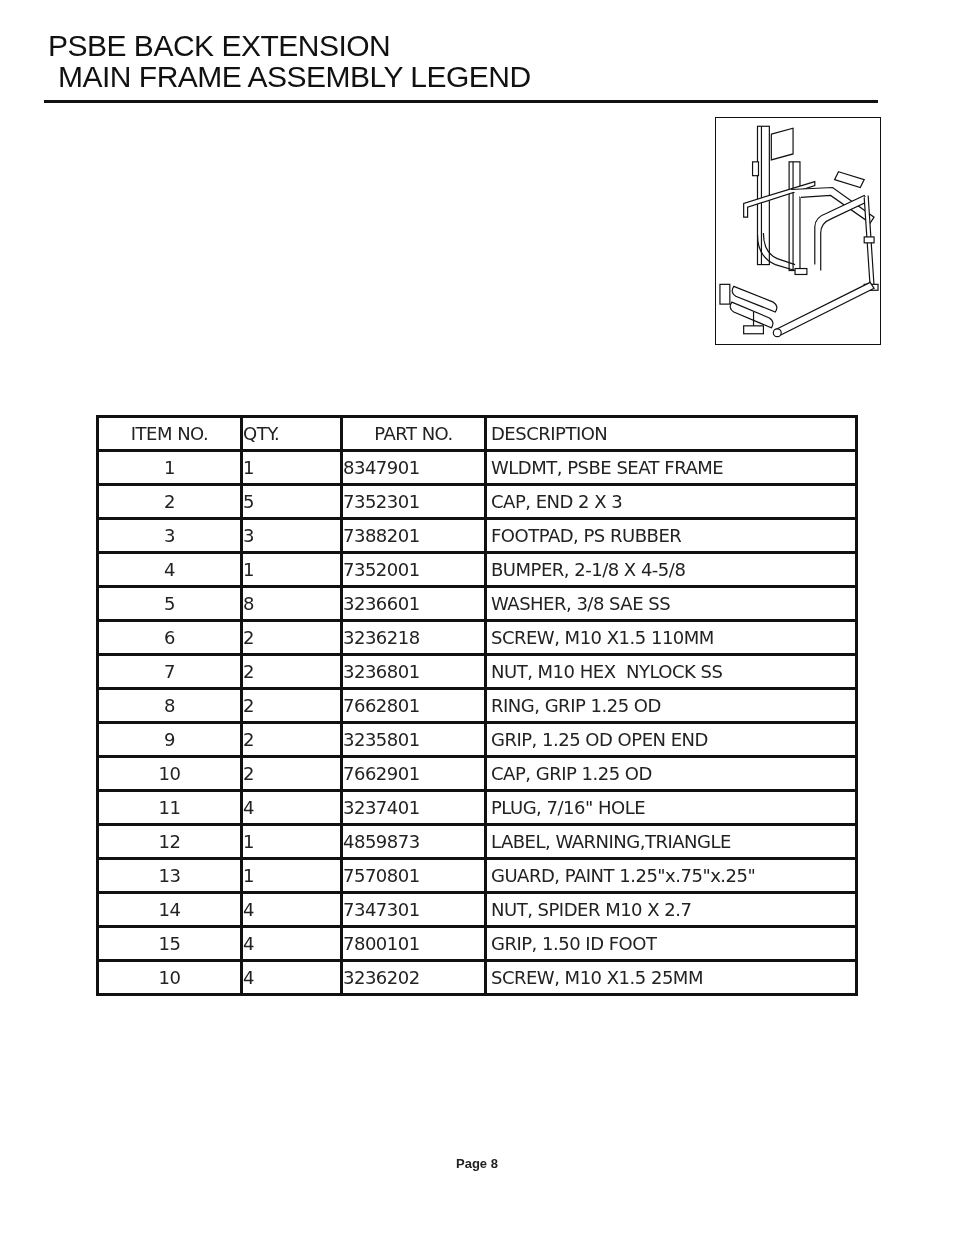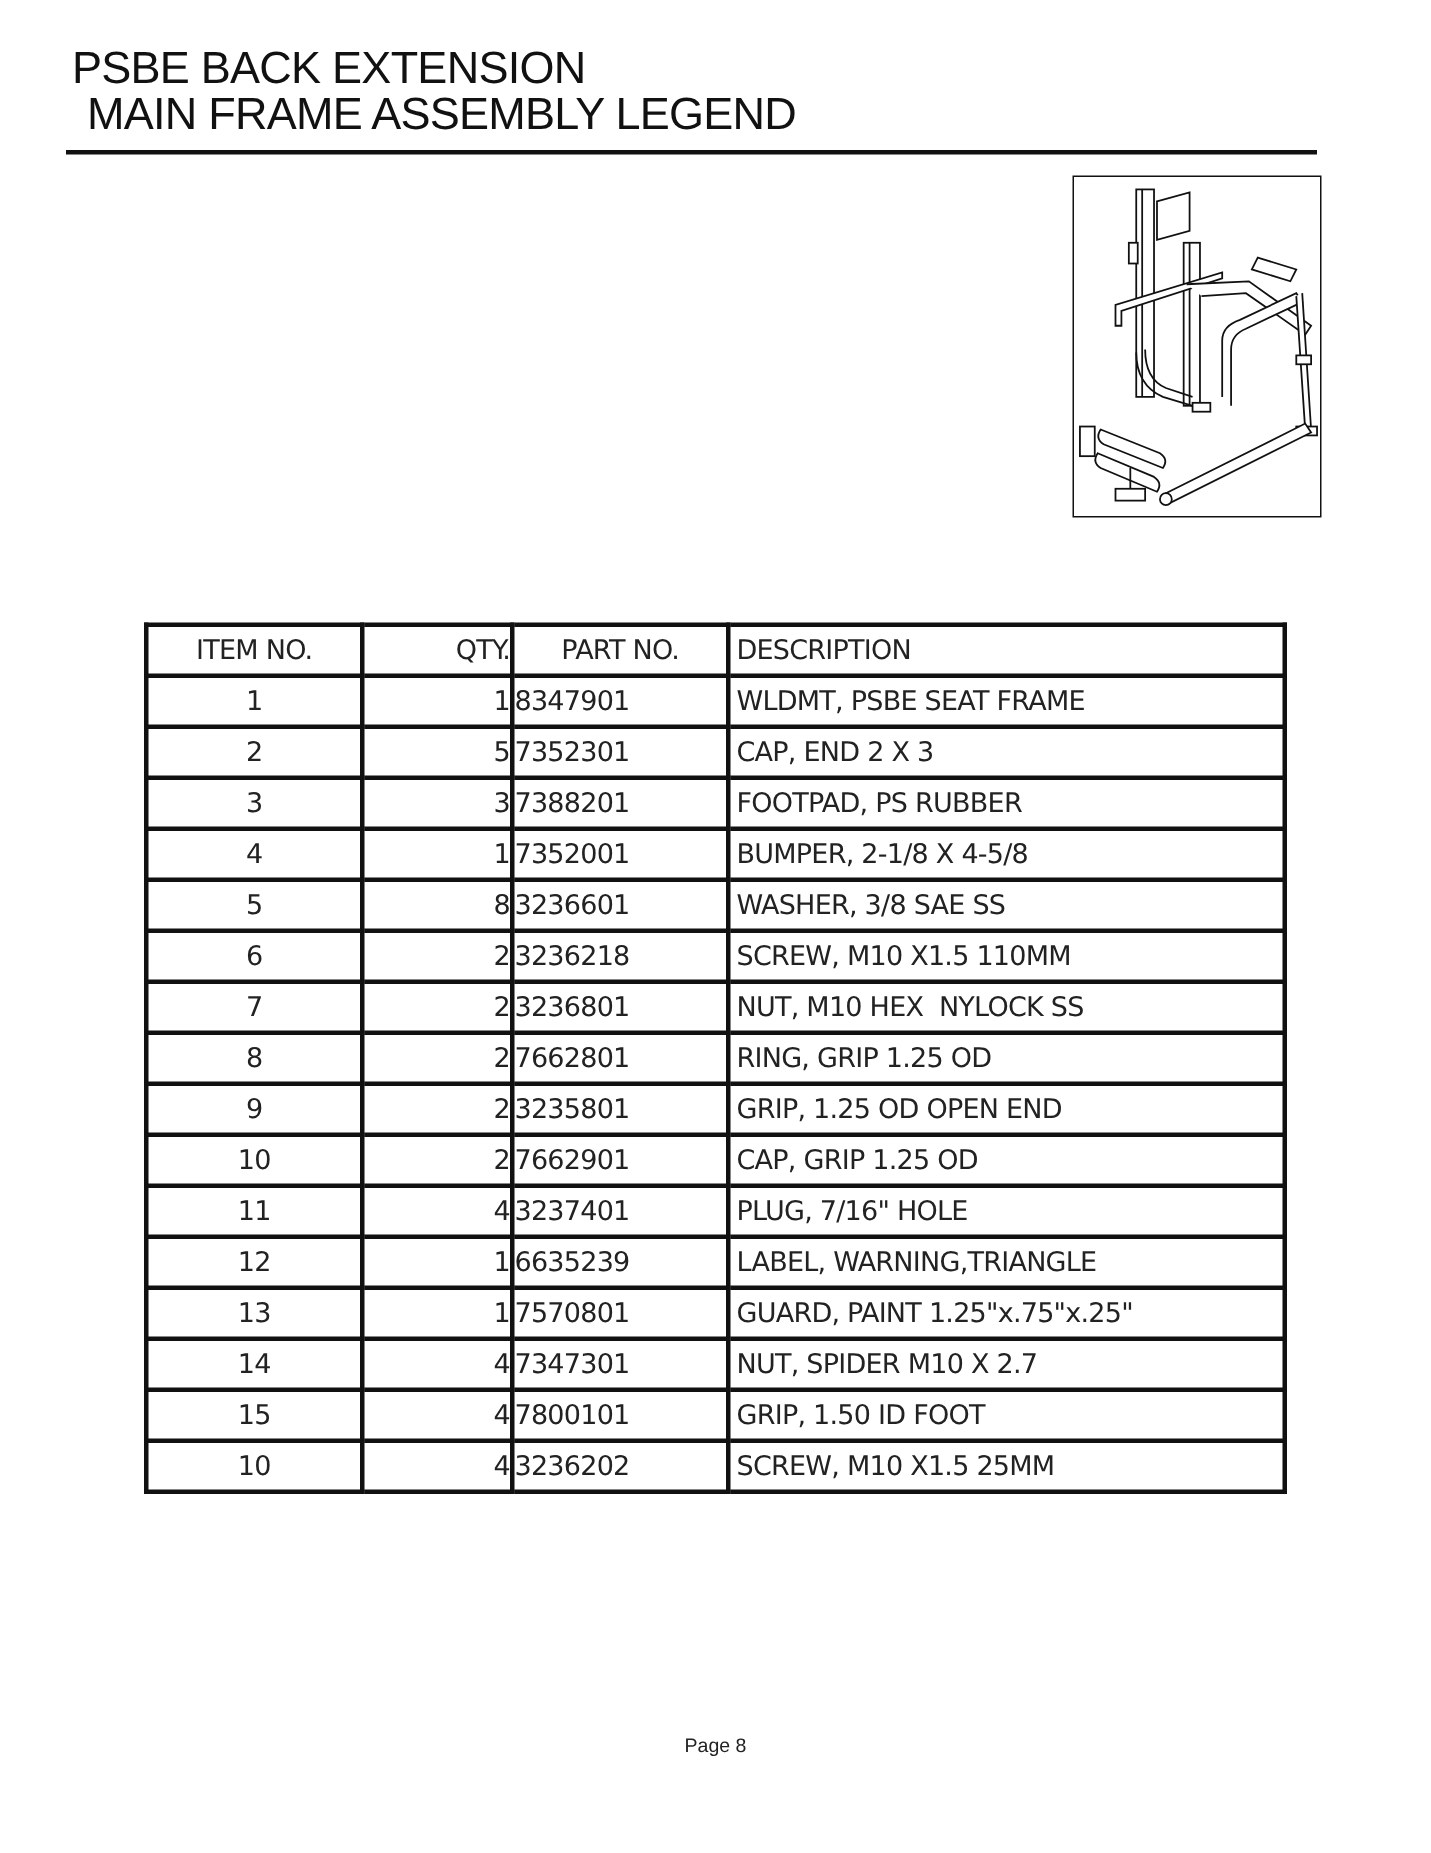--- a/index.html
+++ b/index.html
@@ -6,24 +6,24 @@
   body { width: 954px; height: 1235px; position: relative; overflow: hidden; font-family: "Liberation Sans", sans-serif; color: #111; }
   .title { position: absolute; left: 48px; font-size: 30px; line-height: 32px; letter-spacing: -0.5px; font-family: "Liberation Sans", sans-serif; color: #111; }
   .t1 { top: 30px; }
   .t2 { top: 61px; margin-left: 10px; }
   .rule { position: absolute; left: 44px; top: 100px; width: 834px; height: 3px; background: #111; }
   .figure { position: absolute; left: 715px; top: 117px; width: 166px; height: 228px; border: 1.5px solid #111; box-sizing: border-box; background: #fff; }
   .figure svg { width: 100%; height: 100%; display: block; }
   table.parts { position: absolute; left: 96px; top: 415px; width: 762px; border-collapse: collapse; border: 3px solid #111; font-family: "DejaVu Sans", sans-serif; font-size: 18px; color: #222; }
   table.parts td, table.parts th { border: 3px solid #111; height: 31px; padding: 0; font-weight: normal; letter-spacing: -0.5px; }
   .c-item { width: 141px; text-align: center; }
-  .c-qty { width: 97px; text-align: right; }
+  .c-qty { width: 97px; text-align: left; }
   .c-part { width: 141px; }
   .c-desc { text-align: left; padding-left: 4px !important; }
-  .footer { position: absolute; top: 1156px; left: 0; width: 954px; text-align: center; font-size: 13px; font-family: "Liberation Sans", sans-serif; color: #222; }
+  .footer { position: absolute; top: 1156px; left: 0; width: 954px; text-align: center; font-size: 13px; font-family: "Liberation Sans", sans-serif; color: #222; font-weight: bold; }
 </style>
 </head>
 <body>
 
 <div class="title t1">PSBE BACK EXTENSION</div>
 <div class="title t2">MAIN FRAME ASSEMBLY LEGEND</div>
 <div class="rule"></div>
 
 <div class="figure">
   <svg viewBox="0 0 166 228" fill="none" stroke="#111" stroke-width="1.2">
@@ -140,21 +140,21 @@
       </tr>
     <tr>
         <td class="c-item">11</td>
         <td class="c-qty">4</td>
         <td class="c-part">3237401</td>
         <td class="c-desc">PLUG, 7/16" HOLE</td>
       </tr>
     <tr>
         <td class="c-item">12</td>
         <td class="c-qty">1</td>
-        <td class="c-part">6635239</td>
+        <td class="c-part">4859873</td>
         <td class="c-desc">LABEL, WARNING,TRIANGLE</td>
       </tr>
     <tr>
         <td class="c-item">13</td>
         <td class="c-qty">1</td>
         <td class="c-part">7570801</td>
         <td class="c-desc">GUARD, PAINT 1.25"x.75"x.25"</td>
       </tr>
     <tr>
         <td class="c-item">14</td>

